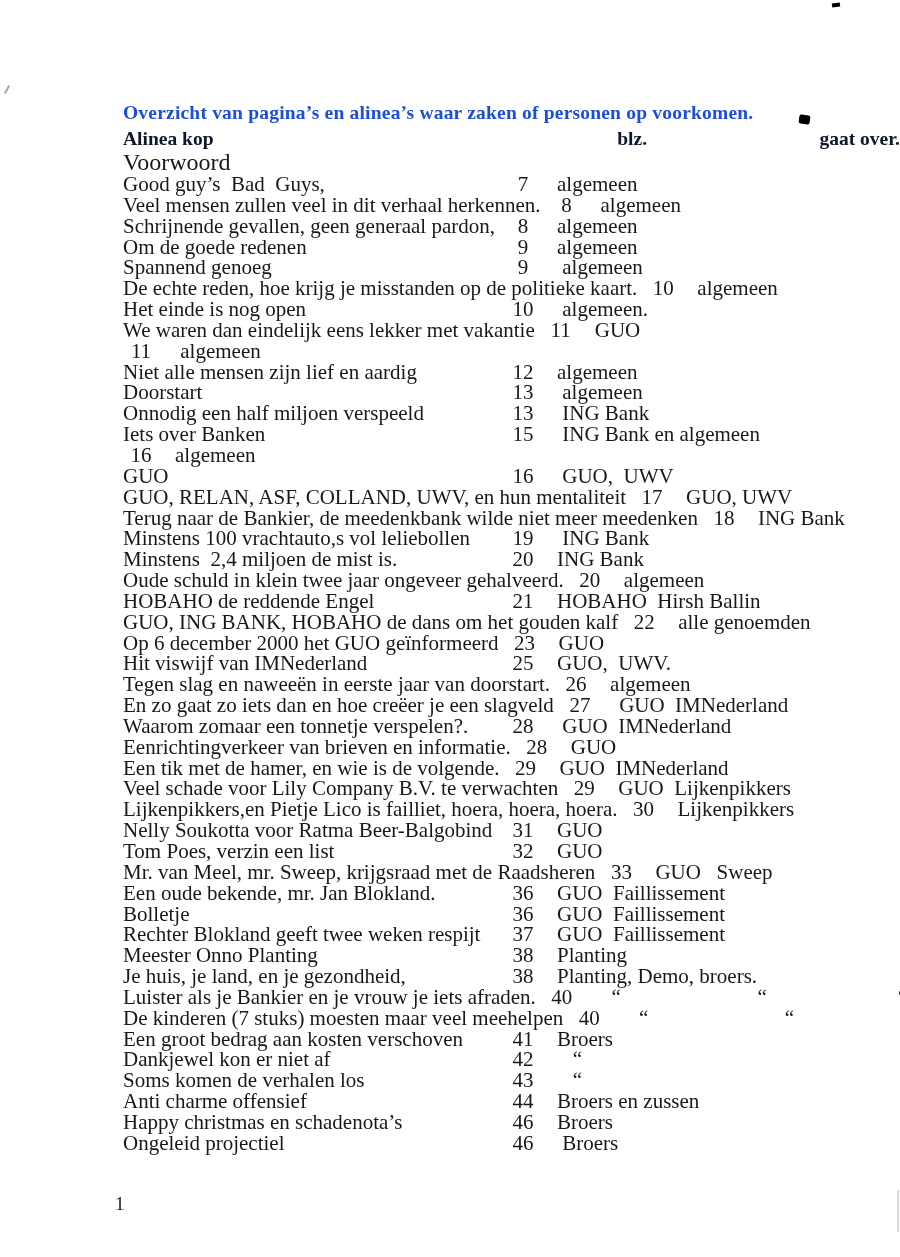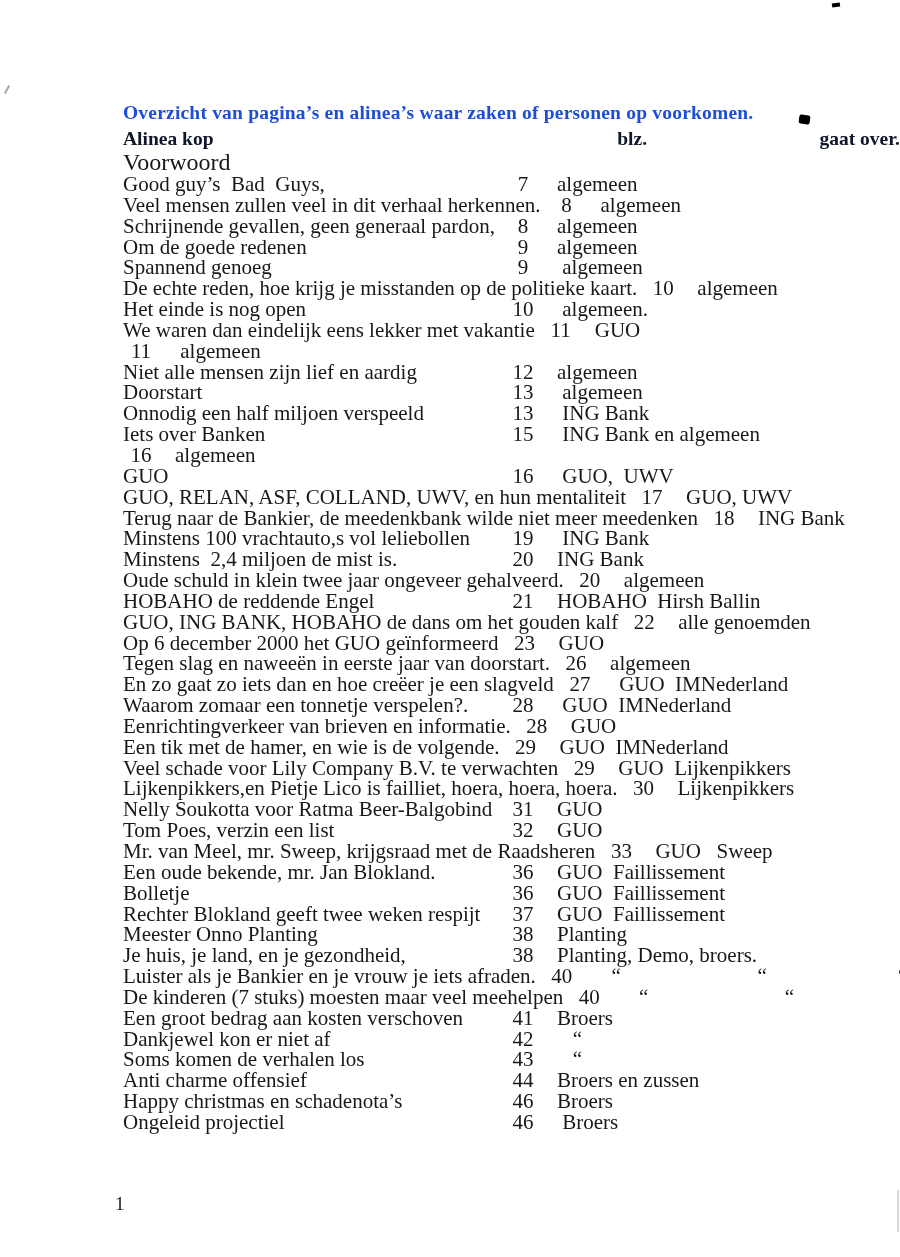--- a/index.html
+++ b/index.html
@@ -246,20 +246,25 @@
     <span class="p">22</span>
     <span class="s">alle genoemden</span>
   </div>
 
   <div class="row">
     <span class="t">Op 6 december 2000 het GUO geïnformeerd</span>
     <span class="p">23</span>
     <span class="s">GUO</span>
   </div>
 
+  <div class="row">
+    <span class="t">Hit viswijf van IMNederland</span>
+    <span class="p">25</span>
+    <span class="s">GUO,  UWV.</span>
+  </div>
 
   <div class="row">
     <span class="t">Tegen slag en naweeën in eerste jaar van doorstart.</span>
     <span class="p">26</span>
     <span class="s">algemeen</span>
   </div>
 
   <div class="row">
     <span class="t">En zo gaat zo iets dan en hoe creëer je een slagveld</span>
     <span class="p">27</span>

